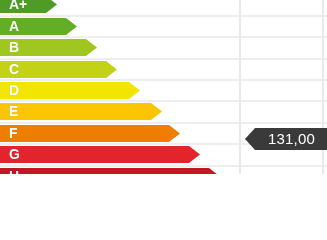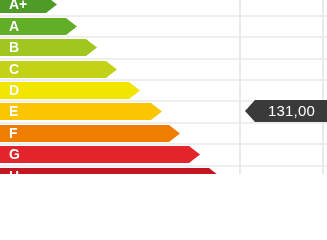--- a/index.html
+++ b/index.html
@@ -82,20 +82,21 @@
     align-items: center;
     justify-content: center;
     color: #ffffff;
     font-size: 15px;
     font-weight: normal;
     letter-spacing: 0.2px;
     padding-left: 11px;
     padding-right: 0;
     clip-path: polygon(10px 0, 100% 0, 100% 100%, 10px 100%, 0 50%);
     box-shadow: 0 1px 1px rgba(0,0,0,0.18);
+    margin-top: 28px;
   }
   .value-badge-text {
     display: block;
     white-space: nowrap;
     position: relative;
     top: -0.5px;
   }
 </style>
 </head>
 <body>

